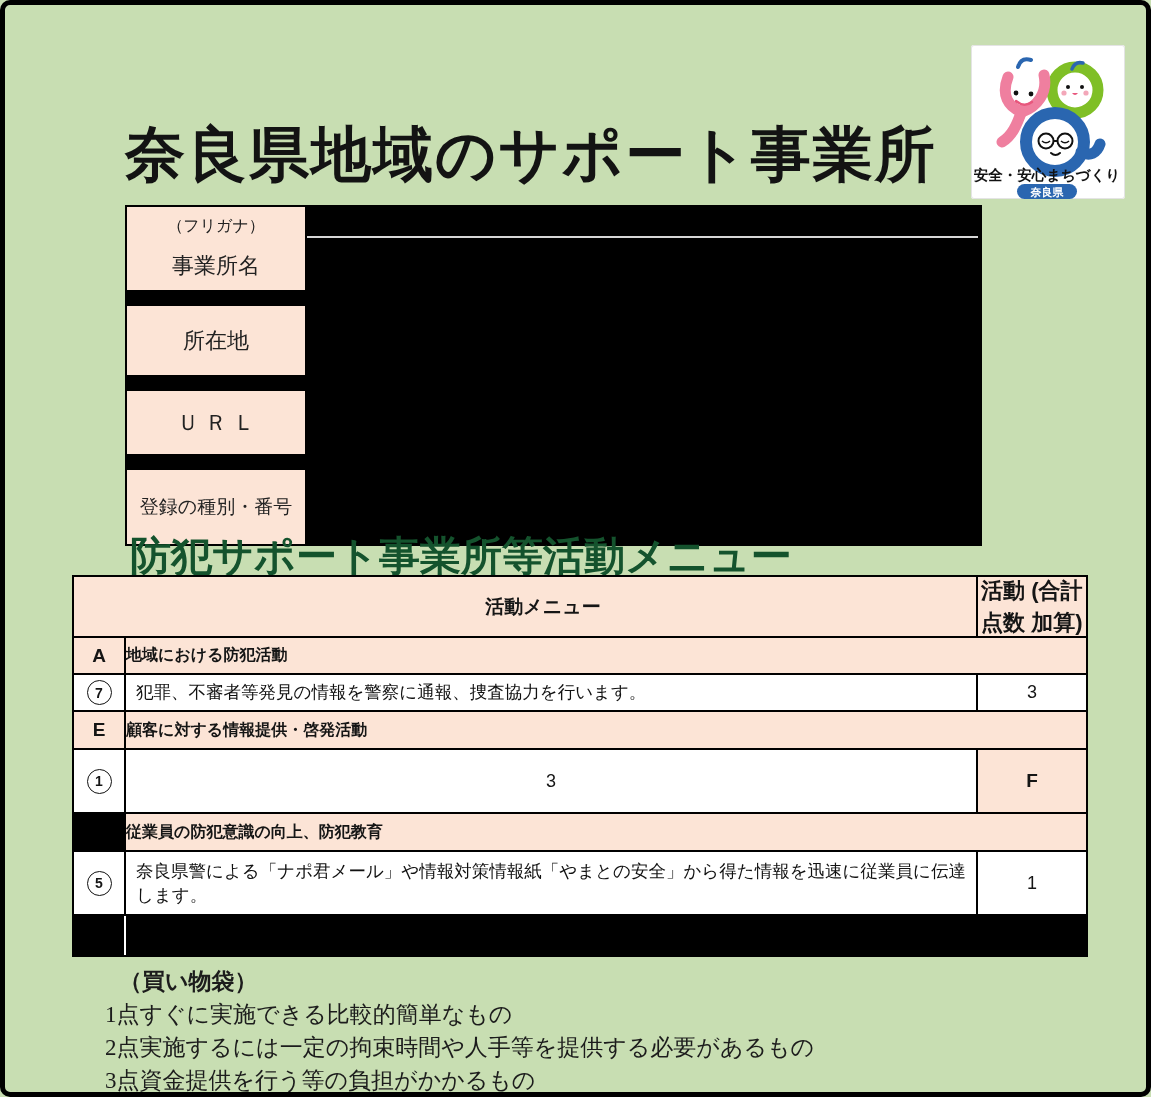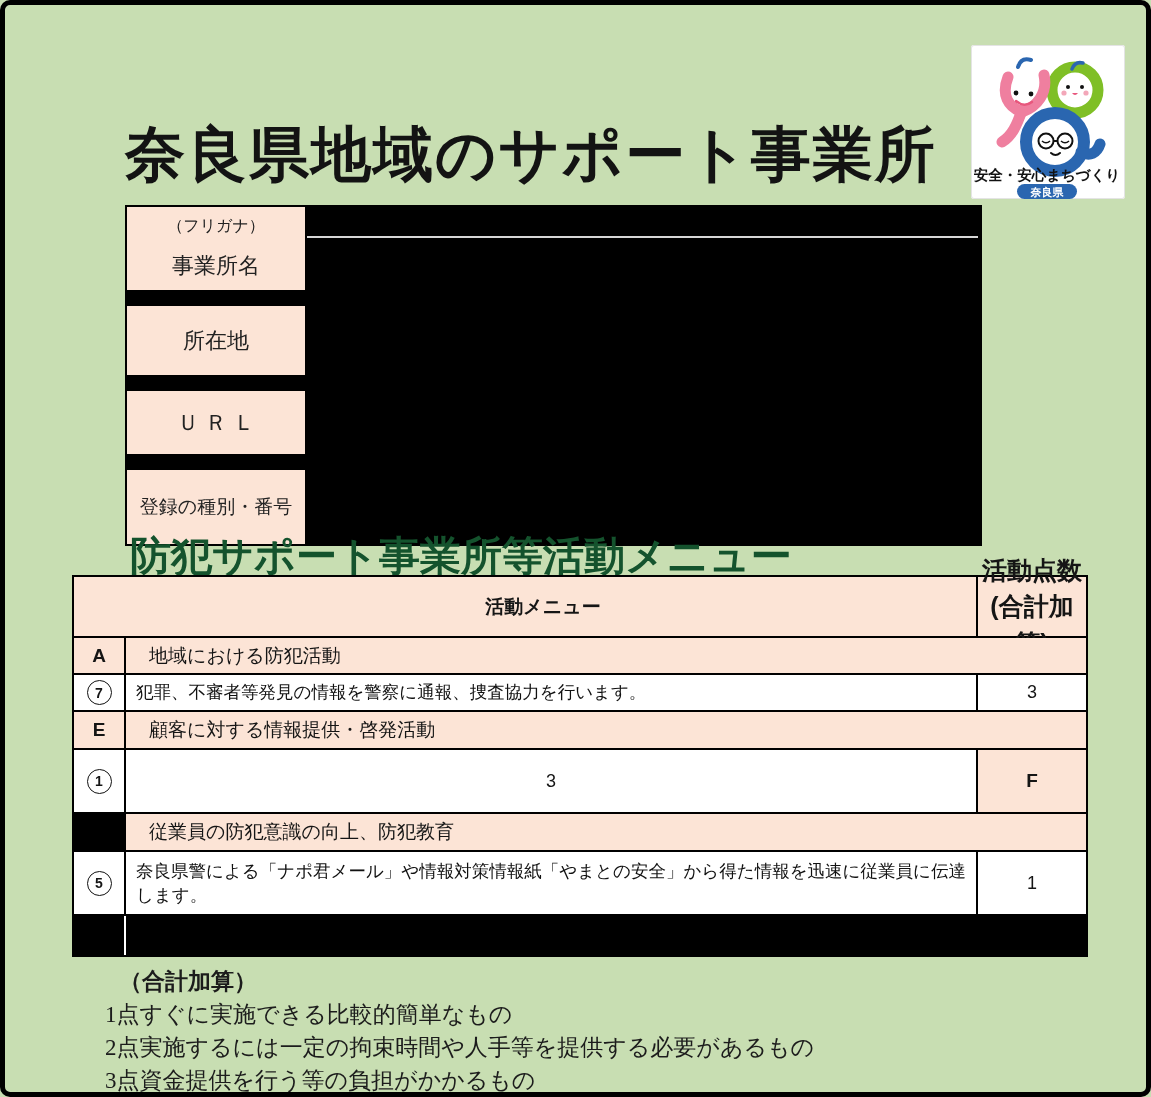--- a/index.html
+++ b/index.html
@@ -65,23 +65,23 @@
     padding:2px;box-sizing:border-box;
     display:grid;
     grid-template-columns:50px 850px 108px;
     grid-template-rows:59px 35px 35px 36px 62px 36px 62px 39px;
     gap:2px;
   }
   .cell{background:#fff;display:flex;align-items:center;}
   .peach{background:#fce4d6;}
   .c-center{justify-content:center;text-align:center;}
   .head-menu{grid-column:1/3;font-size:19px;font-weight:600;padding-left:36px;}
-  .head-score{flex-direction:column;font-size:25px;font-weight:600;line-height:1.45;}
+  .head-score{flex-direction:row;font-size:22px;font-weight:600;line-height:1.45;}
   .cat-code{font-size:19px;font-weight:700;}
-  .cat-text{grid-column:2/4;font-size:19px;font-weight:400;padding-left:23px;}
+  .cat-text{grid-column:2/4;font-size:16px;font-weight:700;padding-left:0;}
   .item-text{font-size:17.5px;line-height:1.38;padding:4px 10px;color:#111;}
   .item-score{font-size:18px;}
   .circled{
     width:23px;height:23px;border:1.6px solid #111;border-radius:50%;
     display:flex;align-items:center;justify-content:center;
     font-size:14px;font-weight:600;
   }
   .row-redacted{grid-column:1/4;background:#000;}
   .redacted-divider{
     left:52px;bottom:2px;width:2px;height:39px;background:#fff;
@@ -193,17 +193,17 @@
     <span class="circled">5</span>
   </div>
   <div class="cell item-text">奈良県警による「ナポ君メール」や情報対策情報紙「やまとの安全」から得た情報を迅速に従業員に伝達します。</div>
   <div class="cell c-center item-score">1</div>
 
   <div class="row-redacted"></div>
   <div class="abs redacted-divider"></div>
 </div>
 
 <div class="abs score-note">
-  <div class="note-title">（合計加算）</div>
+  <div class="note-title">（買い物袋）</div>
   <div>1点すぐに実施できる比較的簡単なもの</div>
   <div>2点実施するには一定の拘束時間や人手等を提供する必要があるもの</div>
   <div>3点資金提供を行う等の負担がかかるもの</div>
 </div>
 
 </body></html>

